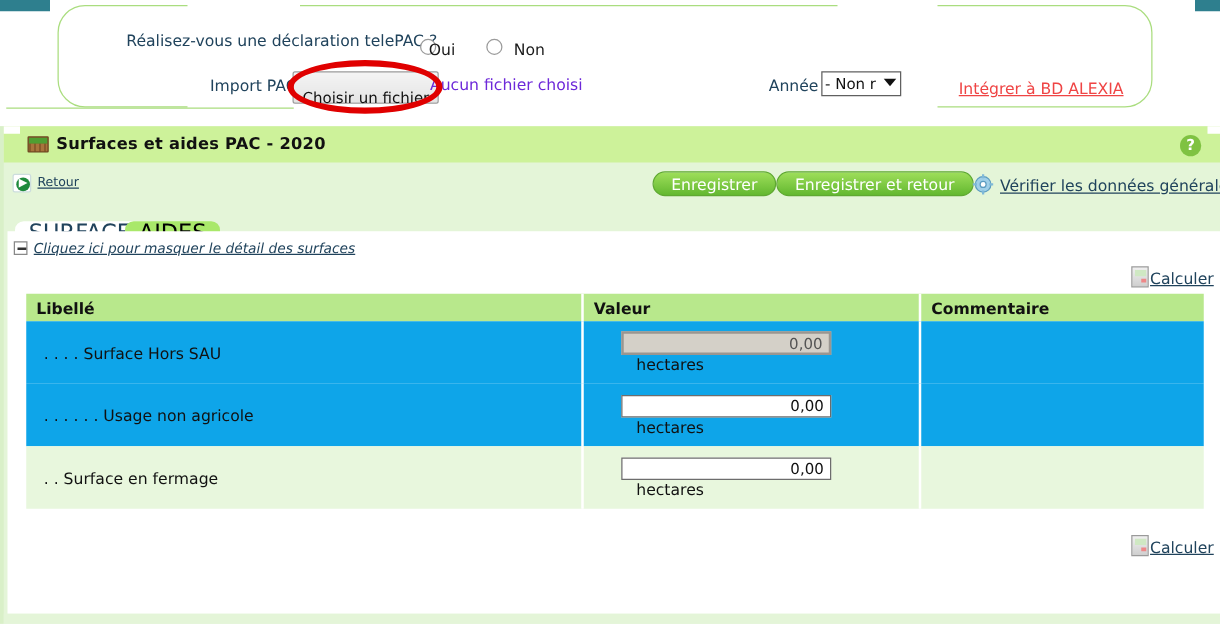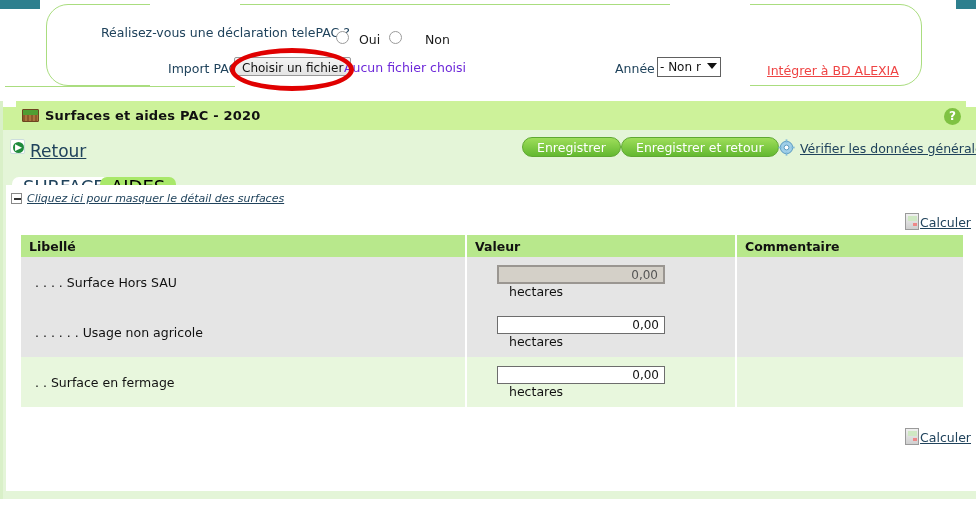--- a/index.html
+++ b/index.html
@@ -40,29 +40,29 @@
     position:absolute; left:101px; top:25px;
     font-size:12.5px; color:#20435c; white-space:nowrap;
   }
   .radio {
     position:absolute; width:13px; height:13px; border:1.6px solid #9b9b9b;
     border-radius:50%; background:#fff;
   }
   .radio-oui  { left:336px; top:31px; }
   .radio-non  { left:389px; top:31px; }
   .radio-txt  { position:absolute; font-size:12.5px; color:#1a1a1a; }
-  .txt-oui { left:359px; top:32px;text-align:right; }
-  .txt-non { left:425px; top:32px; }
+  .txt-oui { left:343px; top:32px;text-align:right; }
+  .txt-non { left:411px; top:32px; }
 
   .lbl-import {
     position:absolute; left:168px; top:61px;
     font-size:12.5px; color:#20435c; white-space:nowrap;
   }
   .file-btn {
-    position:absolute; left:234px; top:57px; height:19px; padding:2px 7px;
+    position:absolute; left:234px; top:57px; height:19px; padding:12px 7px;
     border:1px solid #9a9a9a; border-radius:2px;
     background:linear-gradient(#f4f4f4,#e4e4e4);
     font-family:"DejaVu Sans", sans-serif; font-size:12px; color:#111;
     line-height:17px; cursor:pointer;
   }
   .file-name {
     position:absolute; left:344px; top:60px; font-size:12.5px; color:#6d28d9;
     white-space:nowrap;
   }
 
@@ -142,21 +142,21 @@
   }
   .retour-icon::after {
     content:""; position:absolute; left:2px; top:2px; width:11px; height:11px;
     border-radius:50%; background:#1e8a3c;
   }
   .retour-icon span {
     position:absolute; left:4px; top:1px; color:#fff; font-size:9px; line-height:13px;
     z-index:2;
   }
   .retour-link {
-    position:absolute; left:27px; top:11px; font-size:17px;
+    position:absolute; left:27px; top:11px; font-size:10px;
     color:#20435c; text-decoration:underline; cursor:pointer;
   }
   .pill {
     position:absolute; top:7px; height:20px; padding:0 14px;
     border-radius:11px; border:1px solid #5fa832;
     background:linear-gradient(#9ede5a,#63b830);
     color:#ffffff; font-size:12.5px; line-height:19px; cursor:pointer;
     white-space:nowrap;
   }
   .pill-save  { left:519px; }
@@ -229,21 +229,21 @@
     text-align:left; padding:3px 8px; height:22px;
     border-right:2px solid #ffffff;
   }
   .tbl th:last-child { border-right:none; }
   .tbl td {
     font-size:12.5px; color:#111; padding:0 8px; height:50px;
     vertical-align:middle; border-right:2px solid #ffffff;
   }
   .tbl td:last-child { border-right:none; }
   .row-alt td { background:#e8f7dd; }
-  .row-plain td { background:#e5e5e5;margin-top:16px; }
+  .row-plain td { background:#0ea5e9;margin-top:16px; }
   .col-lbl { width:445px; }
   .col-val { width:270px; }
   .col-com { width:227px; }
   .lbl-cell { padding-left:14px !important; }
   .num-input {
     width:168px; height:18px; border:1px solid #6d6d6d; background:#fff;
     text-align:right; font-family:"DejaVu Sans", sans-serif;
     font-size:12px; color:#111; padding:0 5px; vertical-align:middle;
   }
   .num-input.disabled {

